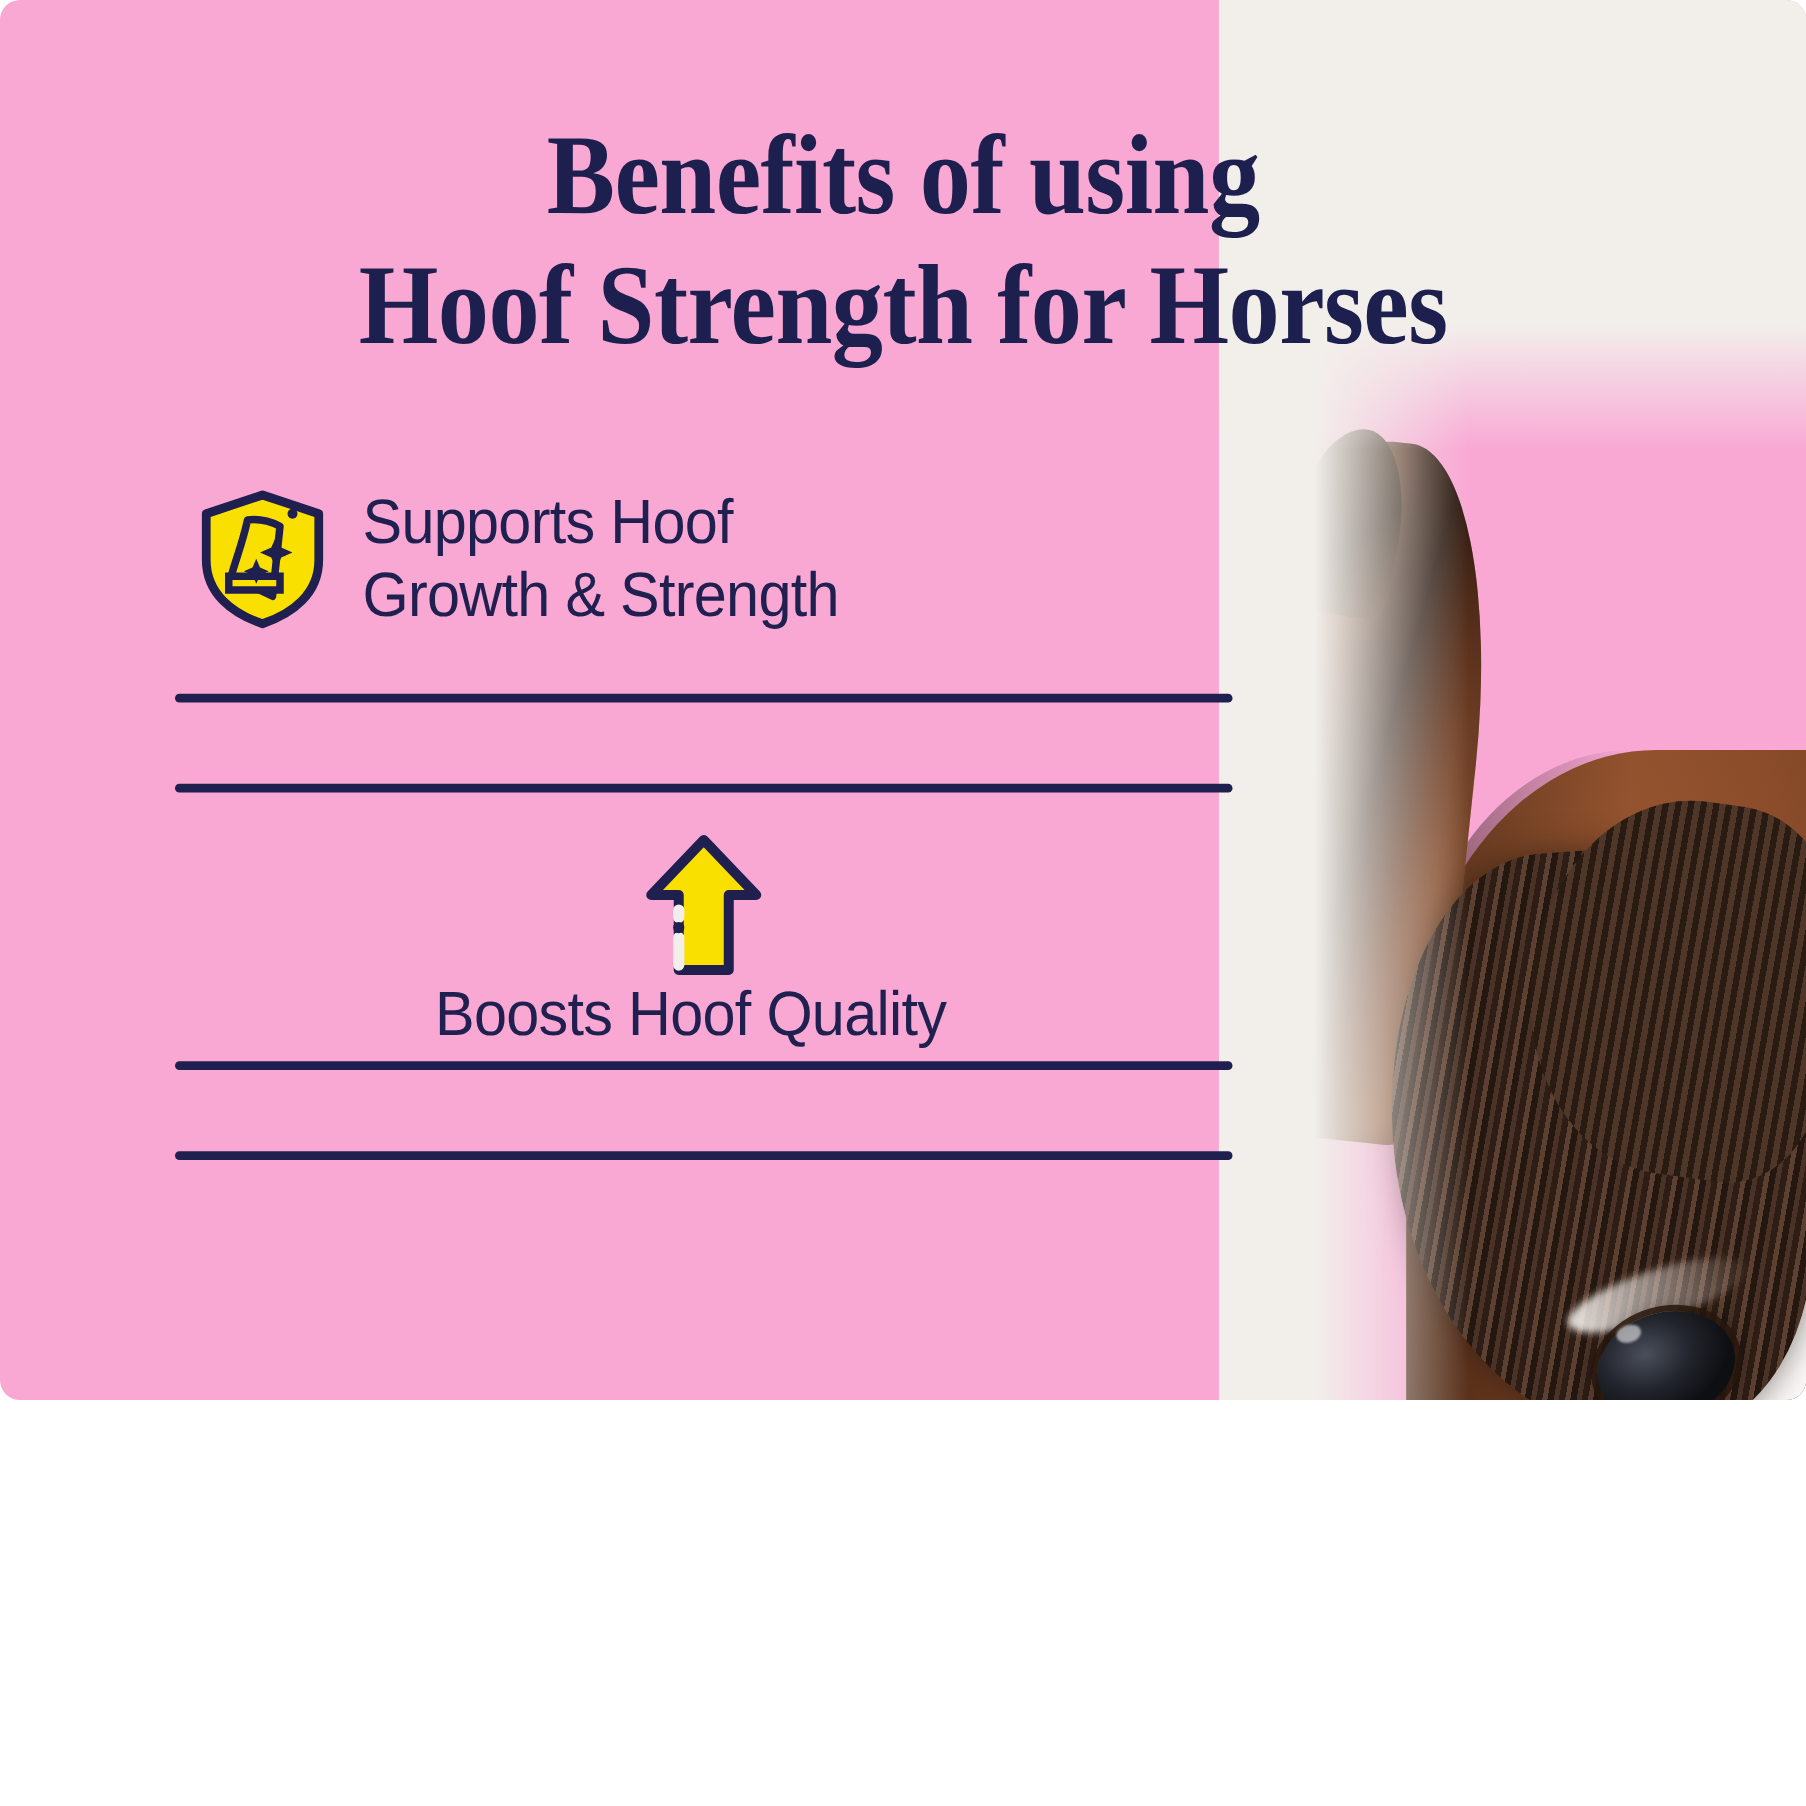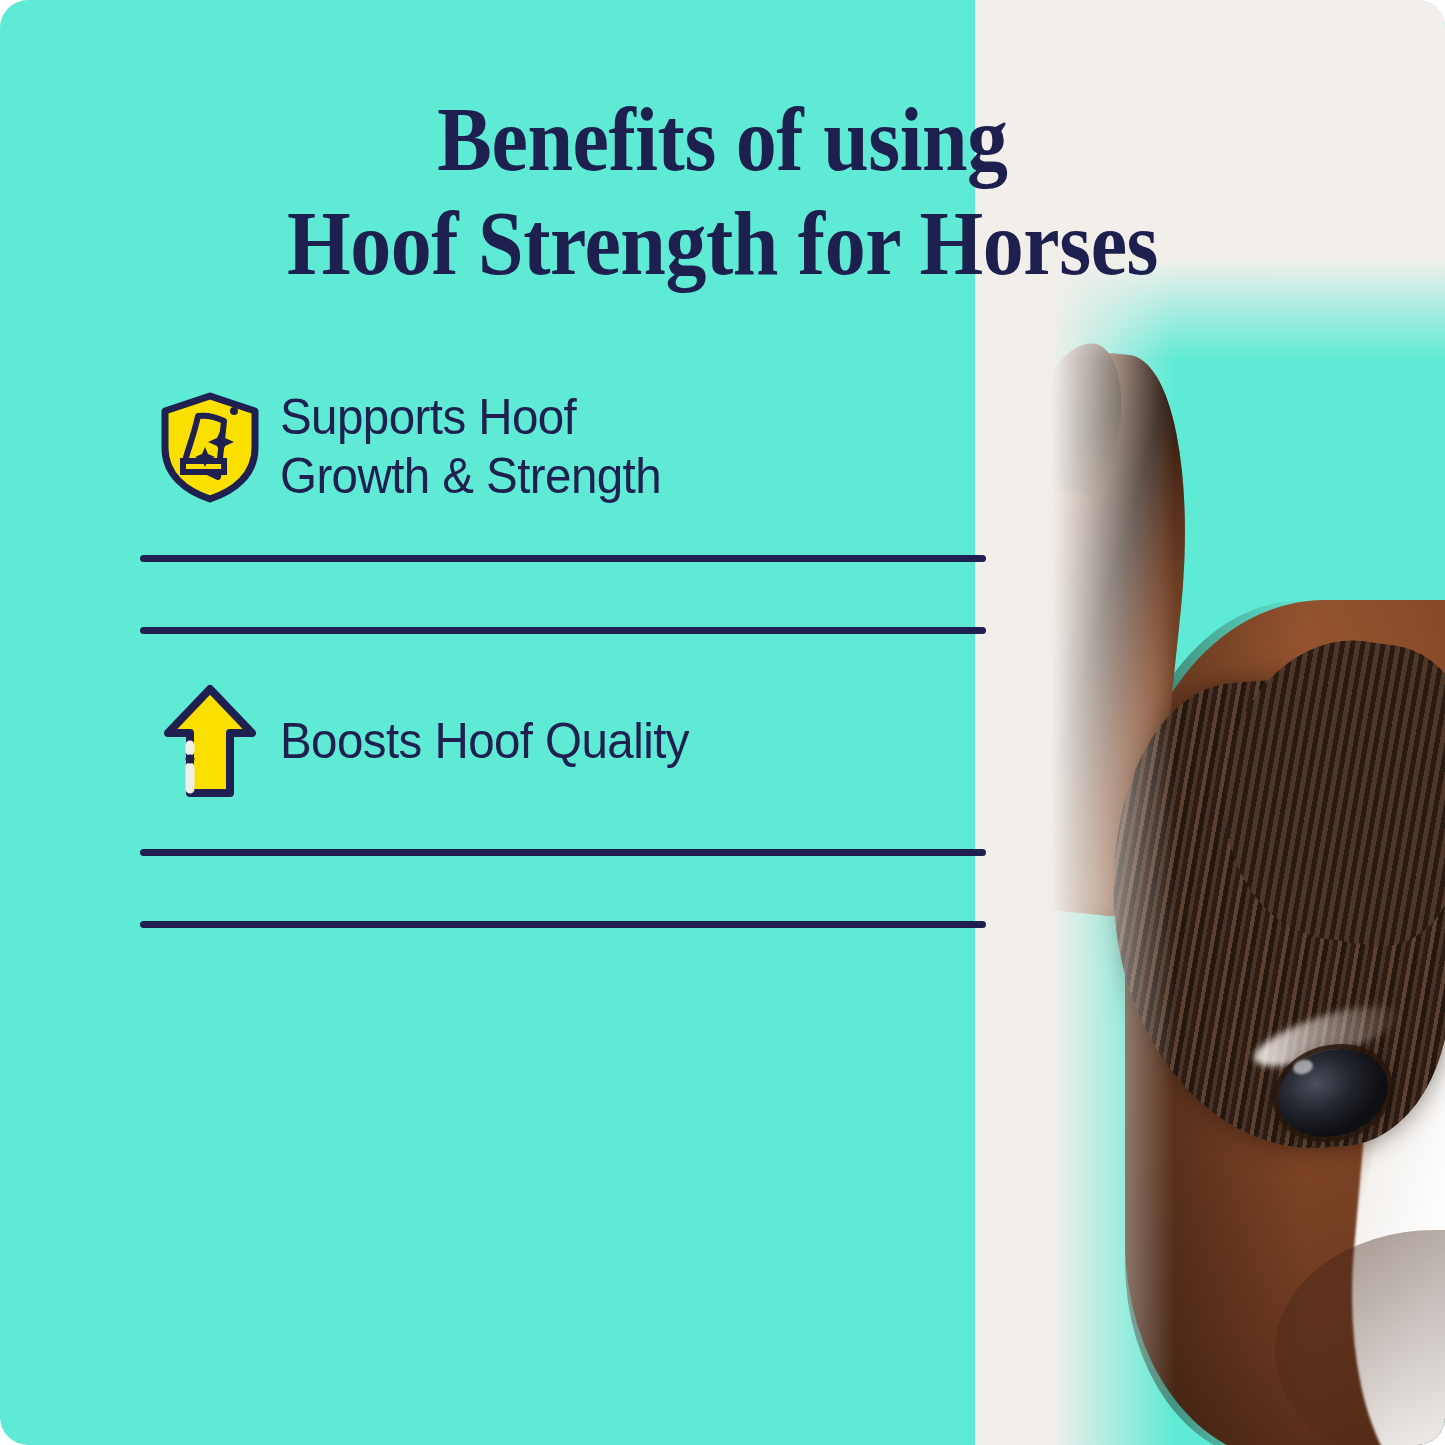--- a/index.html
+++ b/index.html
@@ -1,21 +1,21 @@
 <!DOCTYPE html>
 <html><head>
 <meta charset="utf-8">
 <style>
   html,body{margin:0;padding:0;background:#ffffff;}
   body{width:1445px;height:1445px;overflow:hidden;
        font-family:"Liberation Sans",sans-serif;}
 
   #card{
-    position:absolute;left:0;top:0;width:1445px;height:1445px;
-    background:#5eead4;border-radius:28px;overflow:hidden;
+    position:absolute;left:0;top:0;width:1445px;height:1120px;
+    background:#f9a8d4;border-radius:16px;overflow:hidden;
   }
 
   
   #title{
     position:absolute;left:0;top:88px;width:1445px;
     text-align:center;color:#1d1f4e;
     font-family:"Liberation Serif",serif;
     font-weight:700;font-size:91px;line-height:104px;
     letter-spacing:-0.5px;
     transform:scaleX(0.90);transform-origin:50% 0;
@@ -35,22 +35,22 @@
     color:#1f2050;font-size:50px;line-height:59px;
     font-weight:500;letter-spacing:-0.6px;
     font-family:"Liberation Sans",sans-serif;
     transform:scaleX(0.95);transform-origin:0 50%;
     white-space:pre-line;
   }
   .divider{
     height:7px;background:#1f2050;border-radius:4px;
     width:846px;
   }
-  .r1{height:150px;} .r2{height:152px;}
-  .r3{height:150px;} .r4{height:150px;}
+  .r1{height:150px;gap:10px;} .r2{height:152px;}
+  .r3{height:150px;flex-direction:column;} .r4{height:150px;}
   .r5{height:150px;}
   .gap-a{height:33px;} .gap-b{height:32px;}
 
   
   #horse{
     position:absolute;right:0;top:0;width:470px;height:1445px;
     overflow:hidden;pointer-events:none;
   }
   .h-part{position:absolute;}
 

